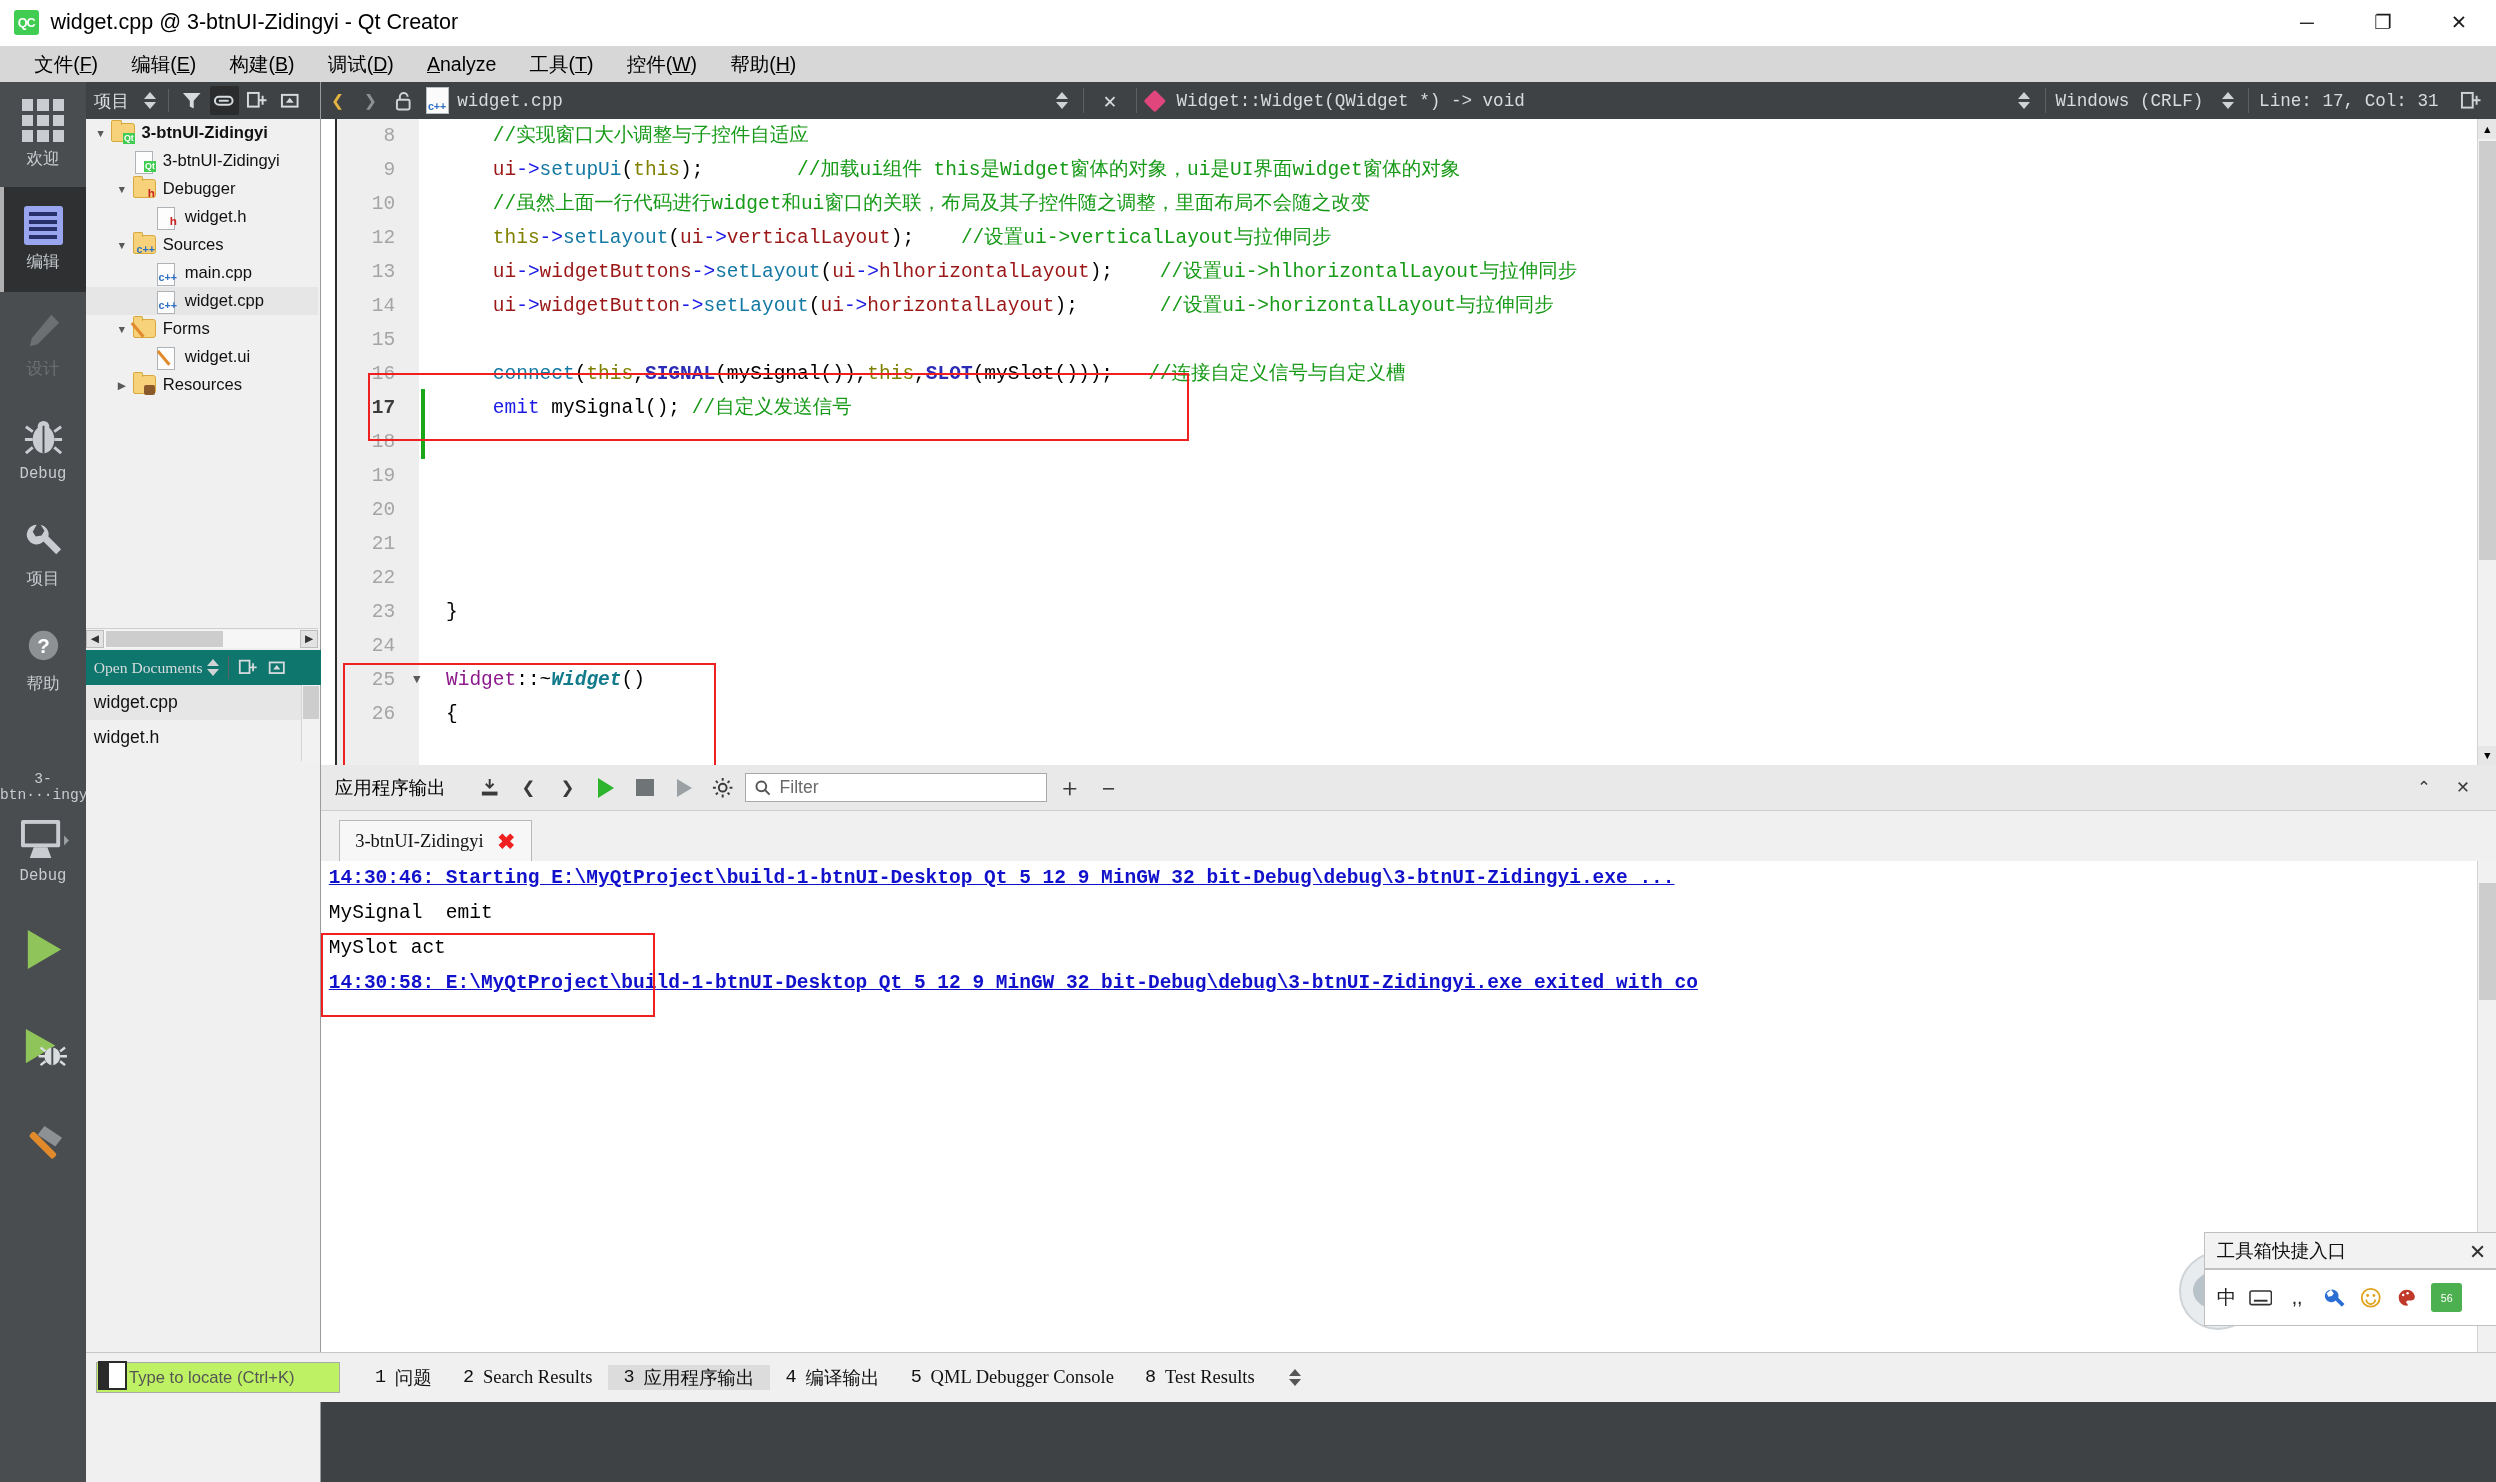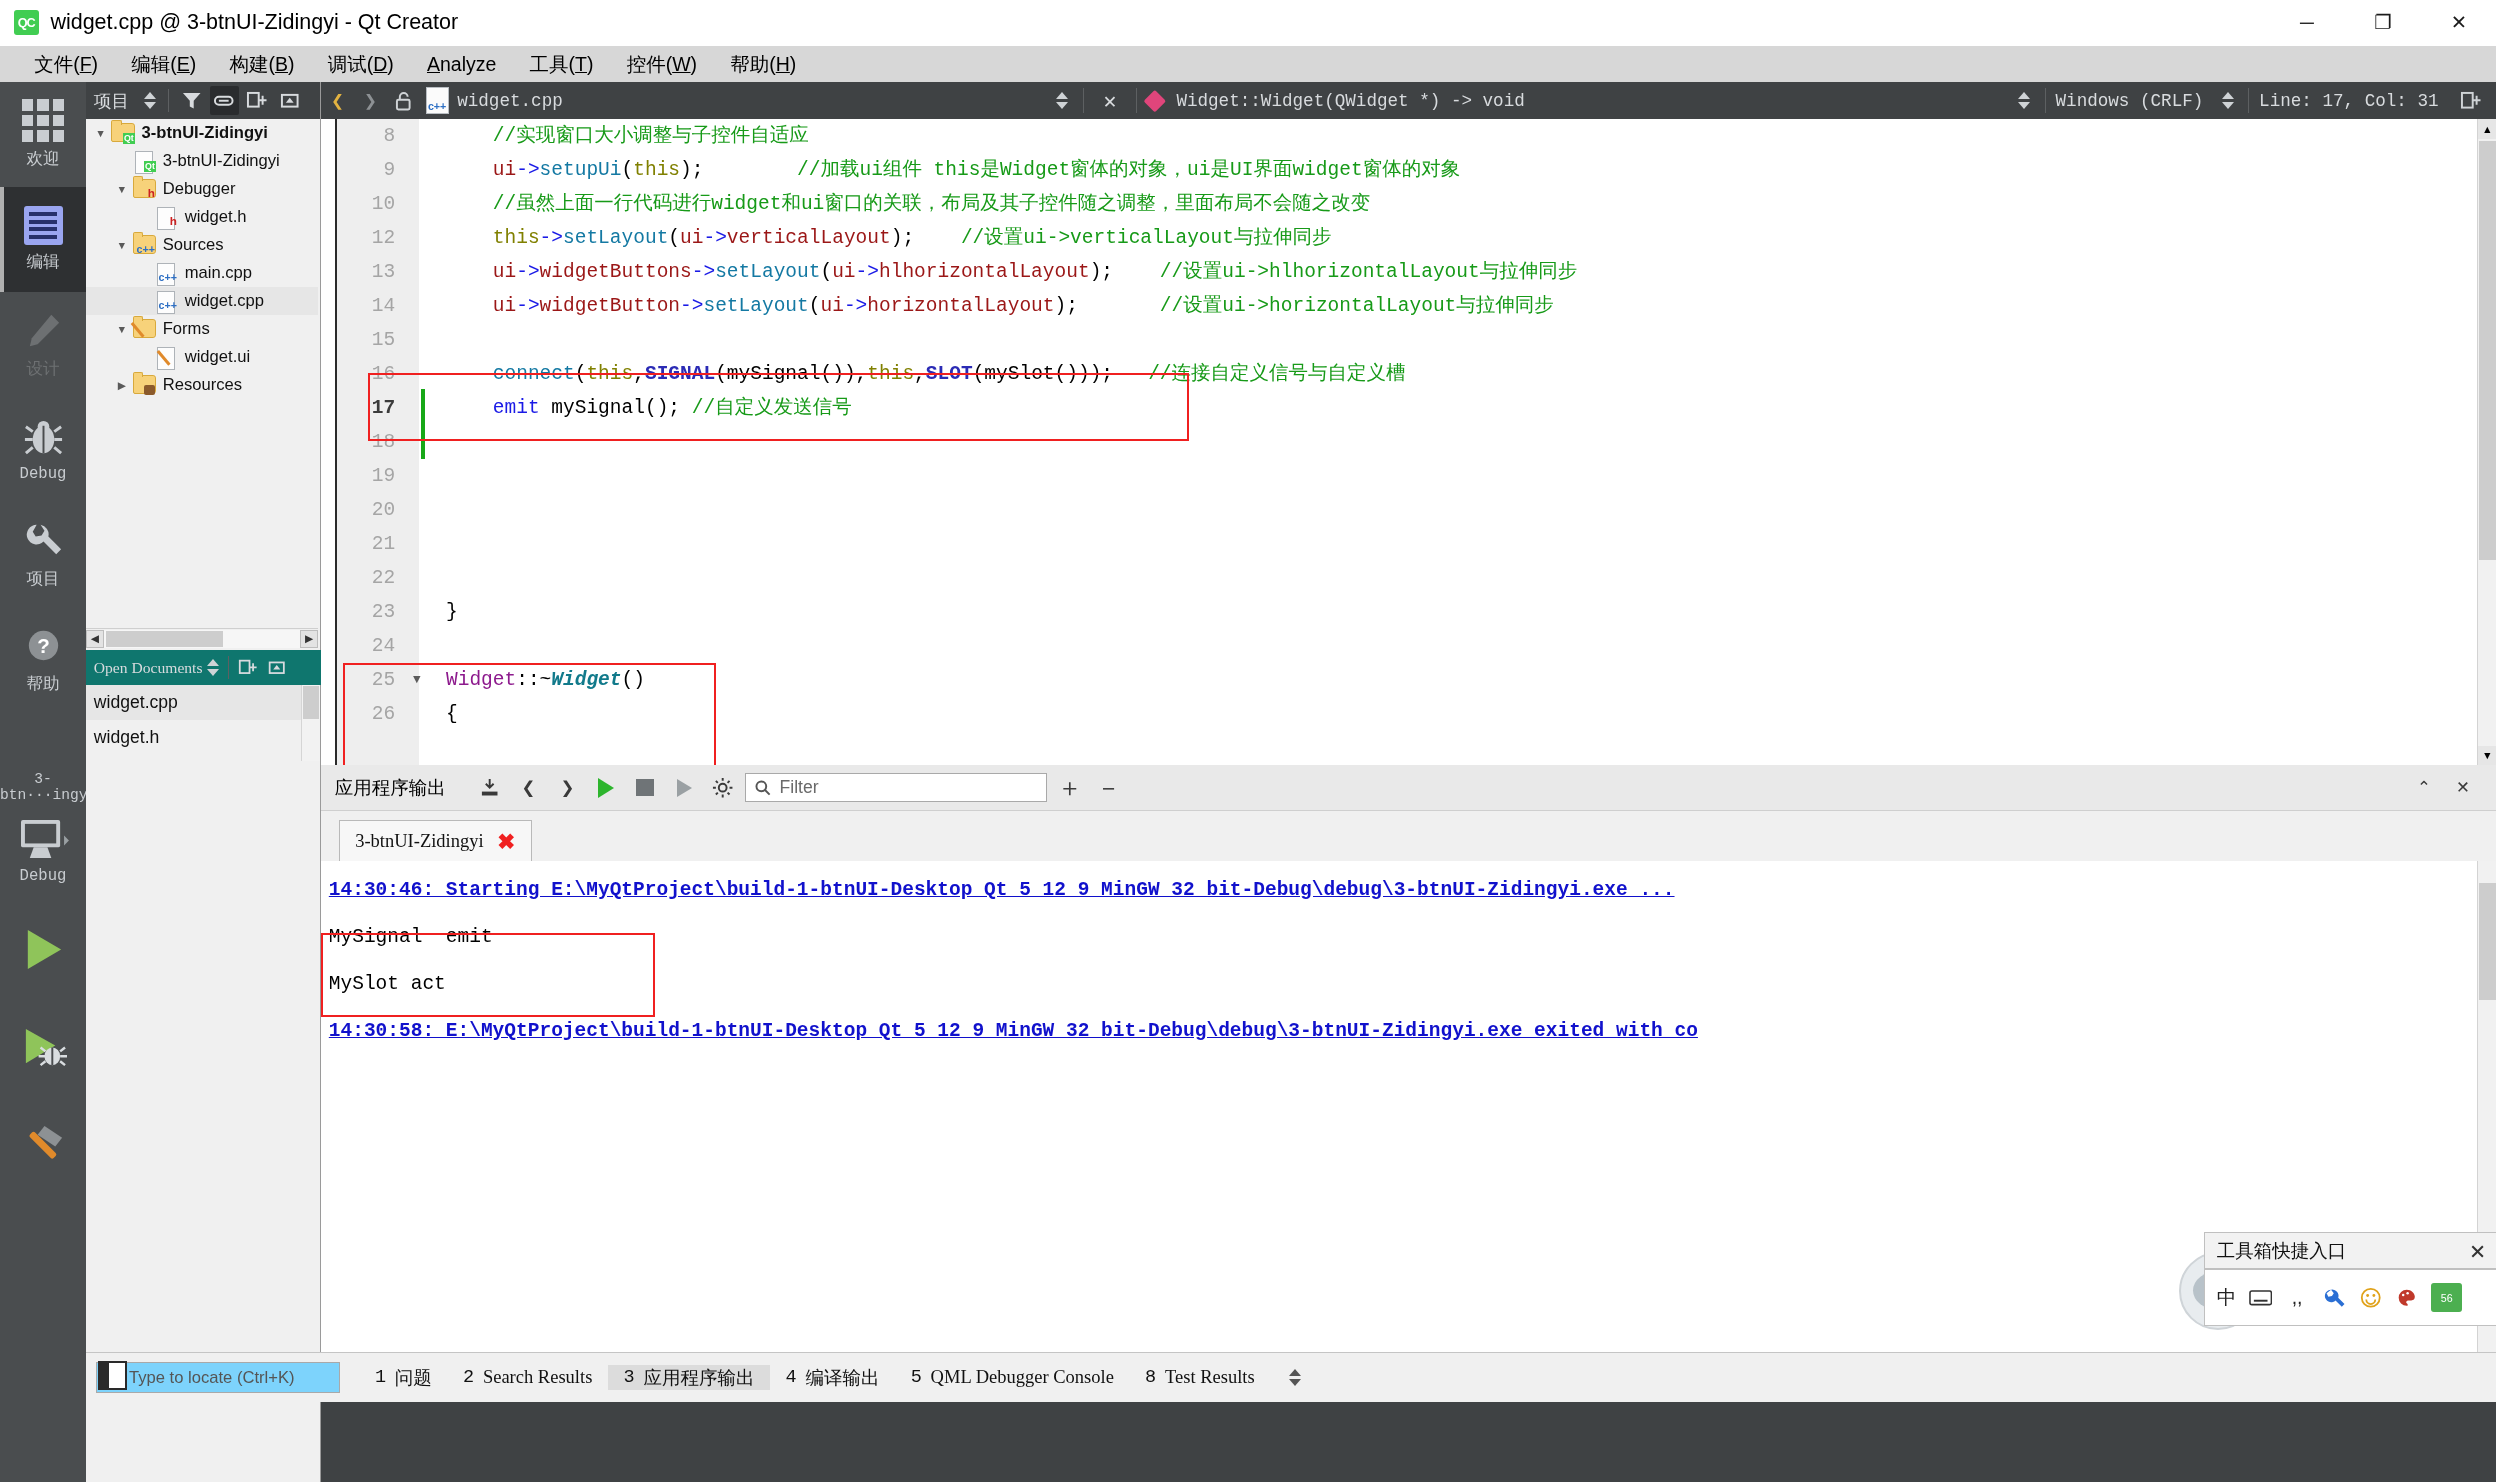--- a/index.html
+++ b/index.html
@@ -130,28 +130,28 @@
   .tri-run{width:0;height:0;border-left:16.6px solid #2db52d;border-top:10.7px solid transparent;border-bottom:10.7px solid transparent;}
   .sq-stop{width:17.6px;height:17.6px;background:#6f7477;}
   .tri-dim{width:0;height:0;border-left:15.6px solid #9aa0a3;border-top:9.8px solid transparent;border-bottom:9.8px solid transparent;}
   .collapse-btns{margin-left:auto;display:flex;gap:5.9px;padding-right:17.6px;}
 
   .out-tabs{height:51px;background:#f0f0f0;display:flex;align-items:flex-end;padding-left:17.6px;border-bottom:1px solid #b9b9b9;}
   .otab{height:41px;background:#f7f7f7;border:1px solid #b9b9b9;border-bottom:none;display:flex;align-items:center;gap:13.7px;padding:0 15.6px;font-size:18.5px;color:#111;font-family:"Liberation Serif",serif;}
   .xmark{color:#f02020;font-size:21.5px;font-weight:bold;}
 
   .out-body{position:absolute;left:0;top:96px;width:2156px;height:519px;background:#ffffff;font-family:"Liberation Mono",monospace;font-size:19.5px;line-height:35px;padding-left:7.8px;box-sizing:border-box;overflow:hidden;}
-  .oline{white-space:pre;height:35px;margin-top:12px;}
+  .oline{white-space:pre;height:35px;}
   .oline.link{color:#1111cc;font-weight:bold;text-decoration:underline;}
   .out-scroll{position:absolute;right:0;top:96px;width:19.5px;height:519px;background:#f1f1f1;border-left:1px solid #d3d3d3;}
   .out-scroll .thumb{position:absolute;top:21.5px;width:17.6px;height:117px;background:#cdcdcd;margin:0 1px;}
 
   
   .statusbar{position:absolute;left:86px;top:1352px;width:2411px;height:49px;background:#f0f0f0;border-top:1px solid #c5c5c5;display:flex;align-items:center;padding-left:9.8px;gap:0px;}
-  .locate{width:244px;height:31px;background:#7dd3fc;border:1px solid #a9a9a9;display:flex;align-items:center;gap:7.8px;padding-left:7.8px;font-size:16.6px;color:#555;box-sizing:border-box;margin-right:19.5px;}
+  .locate{width:244px;height:31px;background:#bef264;border:1px solid #a9a9a9;display:flex;align-items:center;gap:7.8px;padding-left:7.8px;font-size:16.6px;color:#555;box-sizing:border-box;margin-right:19.5px;}
   .st-item{display:flex;align-items:center;gap:8.8px;font-size:18.5px;color:#111;padding:0 15.6px;font-family:"Liberation Serif",serif;}
   .st-item .n{font-family:"Liberation Mono",monospace;}
   .st-item.sel{background:#dcdcdc;}
   .sq-btn{position:absolute;left:98px;top:1361px;width:29px;height:29px;border:2px solid #2a2a2a;background:#fff;box-sizing:border-box;}
   .sq-btn:before{content:"";position:absolute;left:0;top:0;width:8.8px;height:25px;background:#2a2a2a;}
 
   
   .ime{position:absolute;right:0;bottom:0;width:293px;height:94px;}
   .ime-title{position:absolute;right:0;top:0;width:293px;height:37px;background:#f2f2f2;border:1px solid #c0c0c0;display:flex;align-items:center;padding-left:11.7px;font-size:18.5px;color:#111;box-sizing:border-box;}
   .ime-close{position:absolute;right:9.8px;top:6.8px;font-size:20.5px;color:#333;}

